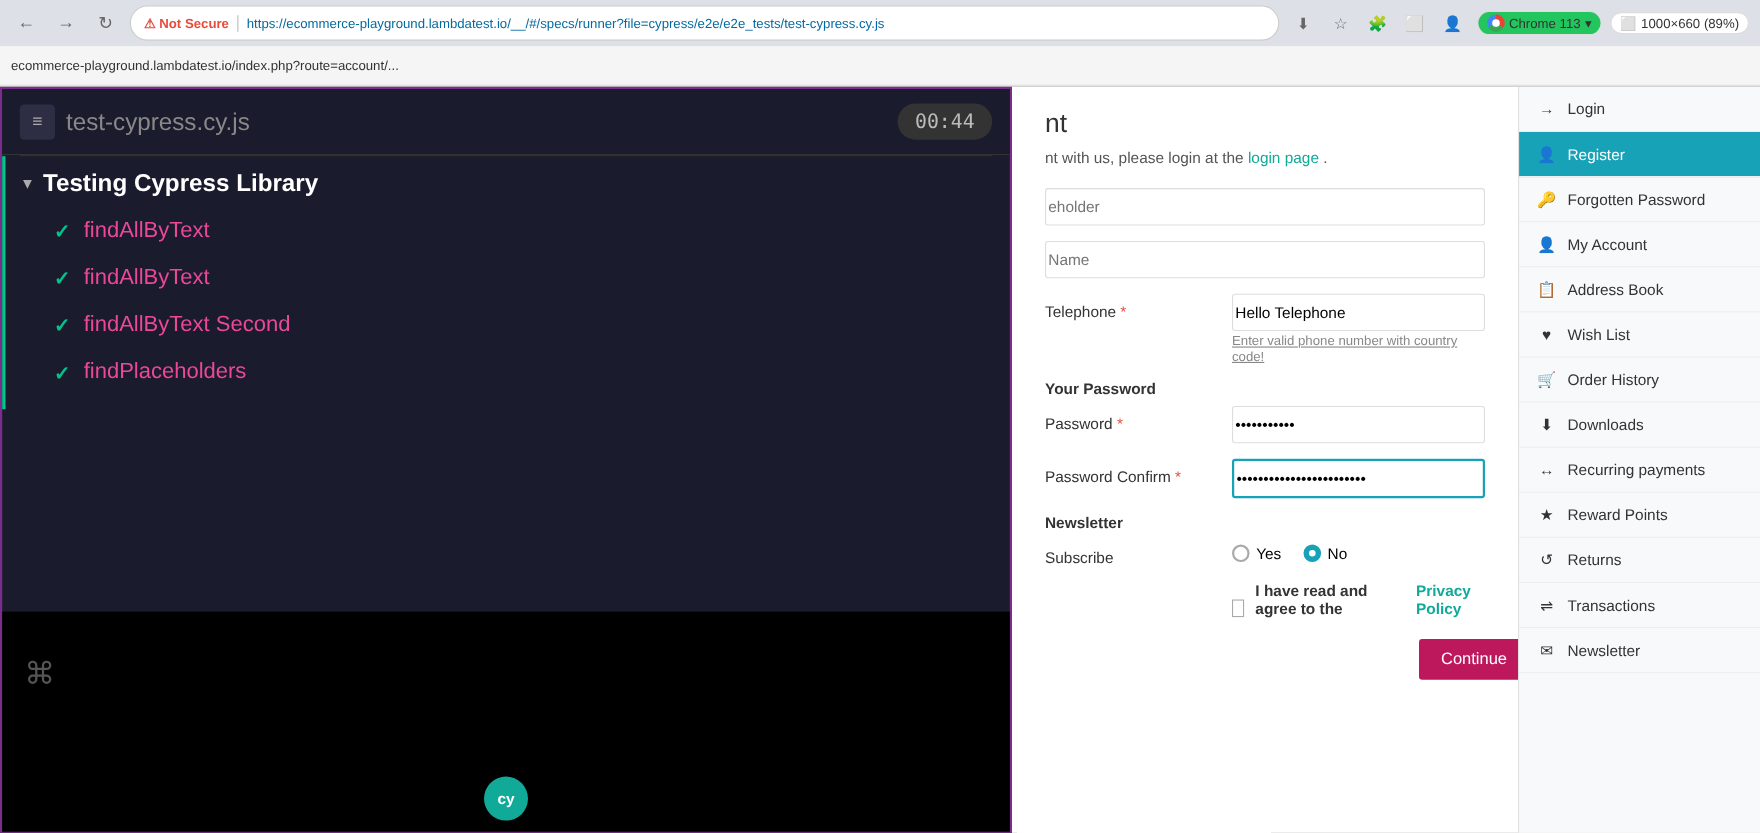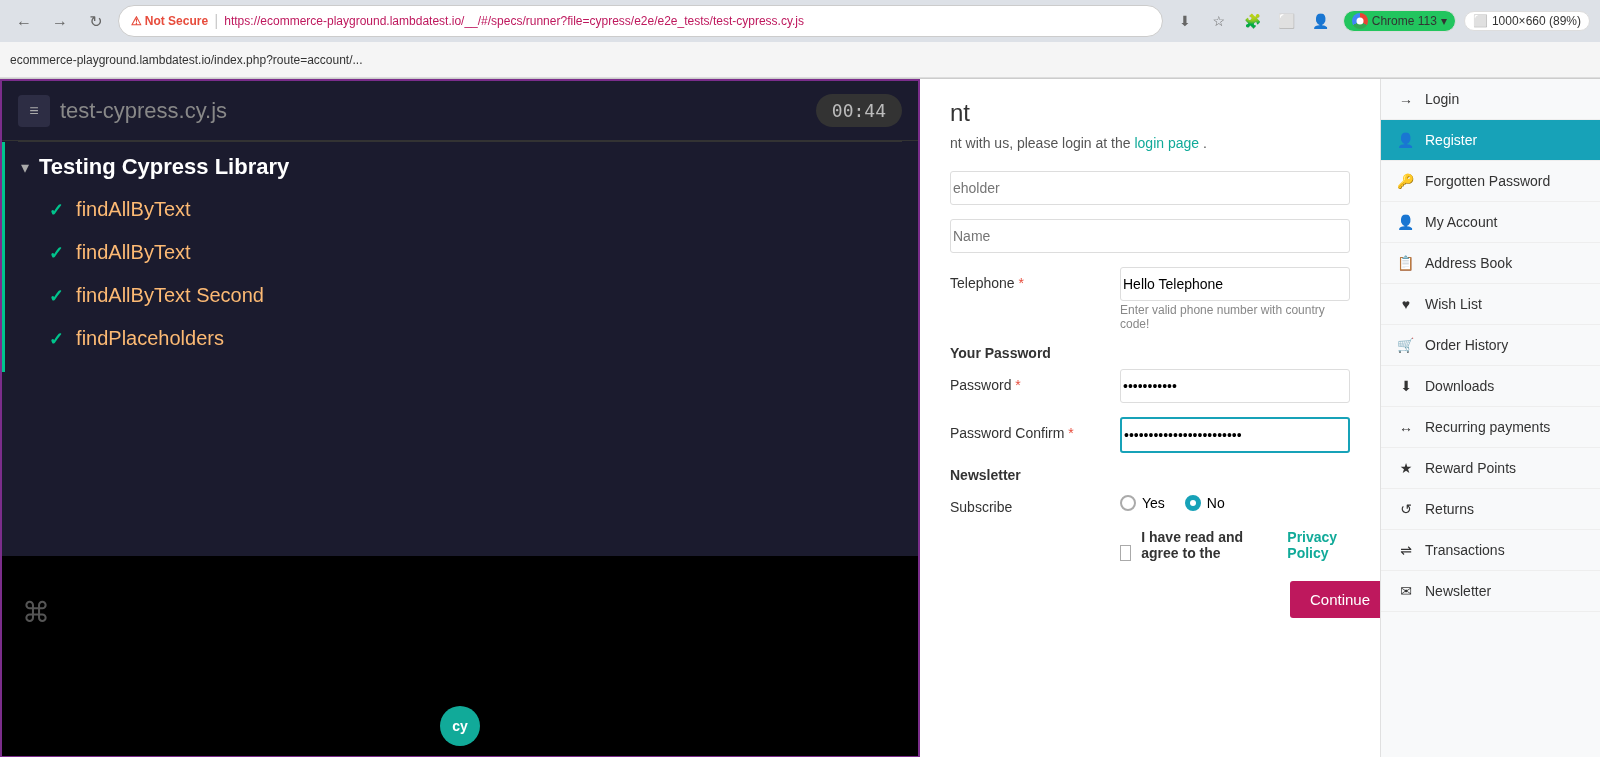--- a/index.html
+++ b/index.html
@@ -20,21 +20,21 @@
       width: 28px; height: 28px; border-radius: 50%; border: none; background: transparent;
       cursor: pointer; display: flex; align-items: center; justify-content: center;
       color: #666; font-size: 16px;
     }
     .address-bar {
       flex: 1; display: flex; align-items: center; background: white;
       border-radius: 20px; padding: 4px 12px; border: 1px solid #ccc;
       height: 32px; gap: 6px;
     }
     .not-secure { color: #e74c3c; font-size: 12px; font-weight: bold; display: flex; align-items: center; gap: 3px; white-space: nowrap; }
-    .url-text { color: #be185d; font-size: 12px; flex: 1; }
+    .url-text { color: #0369a1; font-size: 12px; flex: 1; }
     .browser-actions { display: flex; gap: 6px; align-items: center; }
     .browser-action-btn { width: 28px; height: 28px; background: transparent; border: none; cursor: pointer; color: #666; font-size: 14px; display: flex; align-items: center; justify-content: center; }
     .chrome-badge {
       display: flex; align-items: center; gap: 4px; font-size: 12px; color: #333;
       background: #22c55e; border: 1px solid #ddd; border-radius: 12px;
       padding: 2px 8px; cursor: pointer;
     }
     .chrome-badge .chrome-logo { width: 16px; height: 16px; border-radius: 50%; background: conic-gradient(#ea4335 0deg 120deg, #34a853 120deg 240deg, #4285f4 240deg 360deg); position: relative; }
     .chrome-badge .chrome-logo::after { content:''; position:absolute; top:50%; left:50%; transform:translate(-50%,-50%); width:7px; height:7px; background:#fff; border-radius:50%; }
     .screen-badge { display: flex; align-items: center; gap: 4px; font-size: 12px; color: #333; background: white; border: 1px solid #ddd; border-radius: 12px; padding: 2px 8px; }
@@ -85,21 +85,21 @@
     }
     .suite-header { display: flex; align-items: center; gap: 10px; cursor: pointer; }
     .suite-chevron { color: #aaa; font-size: 16px; }
     .suite-name { color: white; font-size: 22px; font-weight: bold; }
     .test-list { padding: 8px 0 0 20px; }
     .test-item {
       display: flex; align-items: center; gap: 12px; padding: 10px 8px;
       cursor: pointer;
     }
     .test-check { color: #00c48c; font-size: 18px; font-weight: bold; }
-    .test-name { color: #fdba74; font-size: 20px; }
+    .test-name { color: #ec4899; font-size: 20px; }
 
     
     .cypress-bottom {
       position: absolute; bottom: 0; left: 0; right: 0;
       background: #000; height: 200px;
       display: flex; align-items: flex-start; justify-content: flex-start; padding: 20px;
     }
     .cmd-icon { color: #555; font-size: 28px; margin-top: 20px; }
     .cv-badge {
       position: absolute; bottom: 10px; left: 50%; transform: translateX(-50%);
@@ -119,21 +119,21 @@
     .login-link { color: #1a9; cursor: pointer; }
 
     .form-group { display: flex; align-items: flex-start; margin-bottom: 14px; gap: 10px; }
     .form-label { min-width: 160px; font-size: 14px; color: #333; padding-top: 8px; }
     .form-label .req { color: #e74c3c; }
     .form-input {
       flex: 1; padding: 8px 2px; border: 1px solid #ddd; border-radius: 3px;
       font-size: 14px; max-width: 480px;
     }
     .form-input.highlighted { border-color: #17a2b8; border-width: 2px; }
-    .form-hint { font-size: 12px; color: #888; margin-top: 2px; }
+    .form-hint { font-size: 12px; color: #888; margin-top: 2px; text-decoration: underline; }
 
     .section-label { font-size: 14px; font-weight: bold; color: #333; margin-bottom: 8px; }
 
     
     .radio-group { display: flex; gap: 20px; align-items: flex-start; padding-top: 4px; }
     .radio-item { display: flex; align-items: center; gap: 6px; font-size: 14px; cursor: pointer; }
     .radio-circle {
       width: 16px; height: 16px; border-radius: 50%; border: 2px solid #aaa;
       display: flex; align-items: center; justify-content: center;
     }

